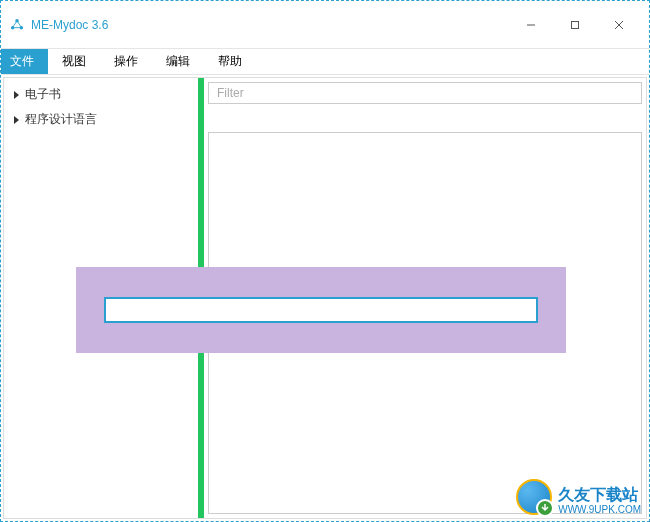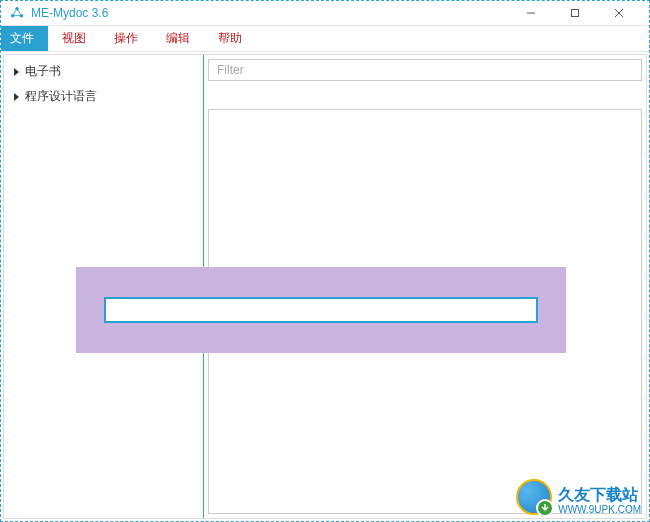--- a/index.html
+++ b/index.html
@@ -1,28 +1,28 @@
 <!DOCTYPE html>
 <html><head>
 <meta charset="utf-8">
 <style>
   * { box-sizing: border-box; margin: 0; padding: 0; }
   body { font-family: "Microsoft YaHei", "Segoe UI", sans-serif; font-size: 12px; background: #fff; width: 650px; height: 522px; overflow: hidden; position: relative; border: 1px dashed #2aa0d0; }
   .window { width: 100%; height: 100%; background: #fff; display: flex; flex-direction: column; }
-  .titlebar { height: 25px; background: #fff; display: flex; align-items: center; padding: 0 8px; border-bottom: 1px solid #e5e5e5; }
+  .titlebar { height: 48px; background: #fff; display: flex; align-items: center; padding: 0 8px; border-bottom: 1px solid #e5e5e5; }
   .app-icon { width: 16px; height: 16px; margin-right: 6px; display: flex; align-items: center; justify-content: center; }
   .app-icon svg { width: 14px; height: 14px; }
   .app-title { color: #2aa0d0; font-size: 12px; flex: 1; }
   .win-controls { display: flex; gap: 0; }
   .win-btn { width: 44px; height: 28px; display: flex; align-items: center; justify-content: center; color: #555; cursor: default; }
   .menubar { height: 26px; background: #fff; display: flex; align-items: stretch; border-bottom: 1px solid #e5e5e5; }
-  .menu-item { padding: 0 14px; display: flex; align-items: center; color: #b91c1c; font-size: 12px; cursor: default; }
+  .menu-item { padding: 0 14px; display: flex; align-items: center; color: #000000; font-size: 12px; cursor: default; }
   .menu-item.active { background: #2aa0d0; color: #fff; padding-left: 9px; }
   .content { flex: 1; display: flex; border: 1px solid #ddd; margin: 2px; overflow: hidden; }
-  .sidebar { width: 200px; background: #fff; border-right: 1px solid #22c55e; padding: 4px 0; }
+  .sidebar { width: 200px; background: #fff; border-right: 6px solid #22c55e; padding: 4px 0; }
   .tree-item { display: flex; align-items: center; padding: 4px 10px; color: #333; font-size: 12px; cursor: default; }
   .caret { width: 0; height: 0; border-top: 4px solid transparent; border-bottom: 4px solid transparent; border-left: 5px solid #333; margin-right: 6px; }
   .main { flex: 1; display: flex; flex-direction: column; padding: 4px; gap: 24px; }
   .filter-input { width: 100%; height: 22px; border: 1px solid #ccc; padding: 2px 8px; font-size: 12px; color: #333; outline: none; }
   .filter-input::placeholder { color: #aaa; }
   .list-area { flex: 1; border: 1px solid #ccc; margin-top: 4px; background: #fff; }
   
   .modal { position: absolute; left: 75px; top: 266px; width: 490px; height: 86px; background: #c9b4df; display: flex; align-items: center; justify-content: center; padding: 0 28px; }
   .modal-input { width: 100%; height: 26px; border: 2px solid #2aa0d0; background: #fff; outline: none; padding: 0 6px; font-size: 12px; }
   

